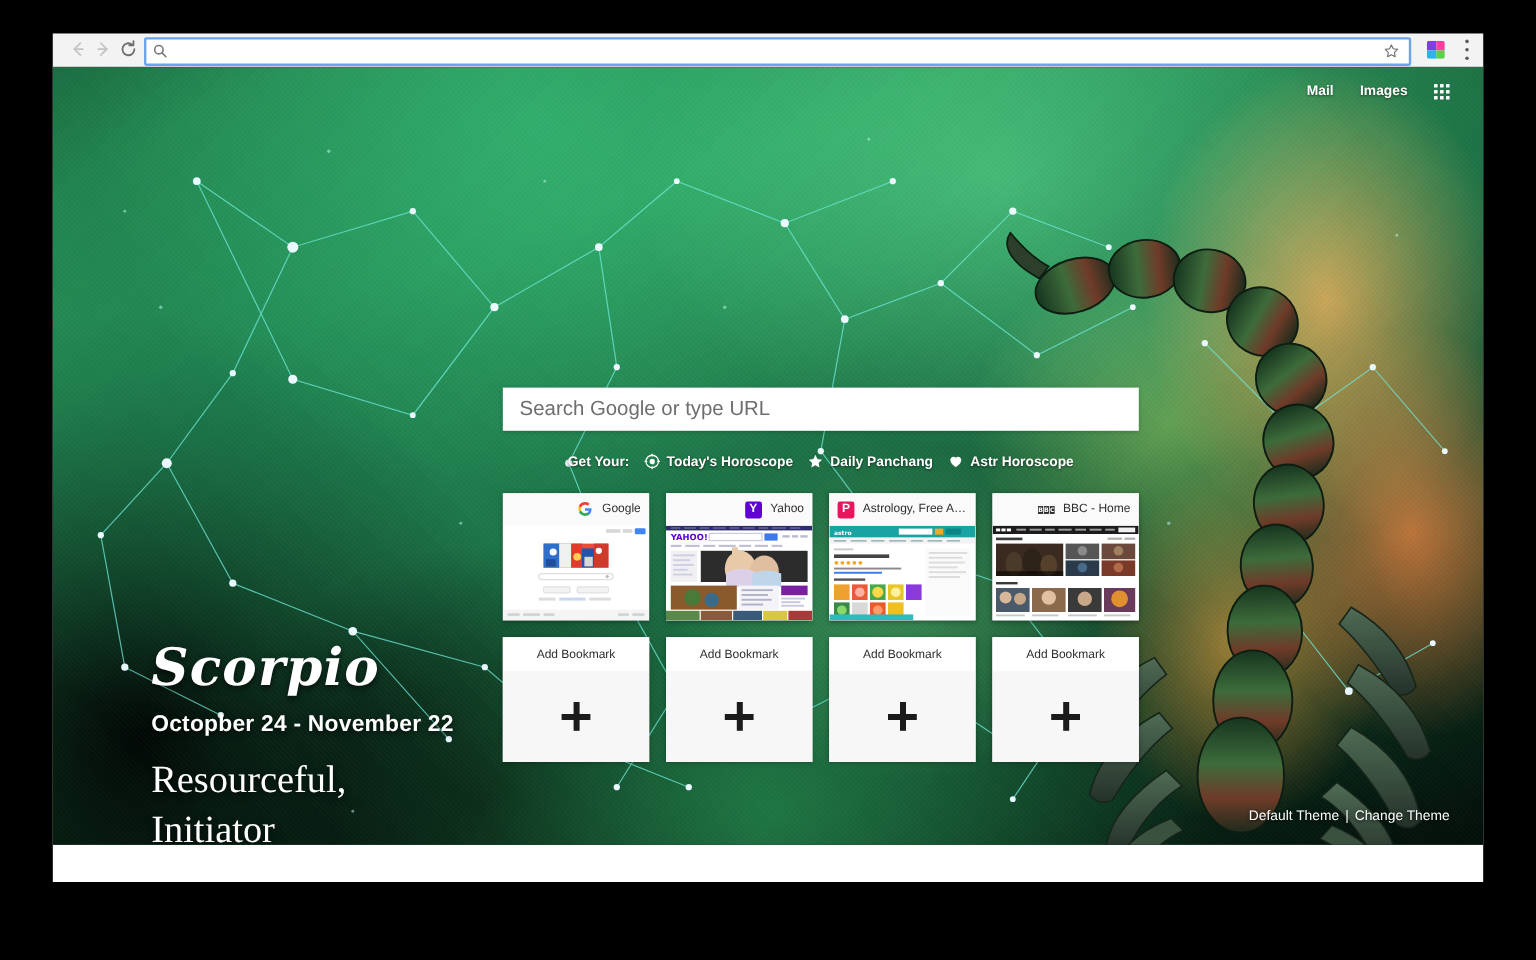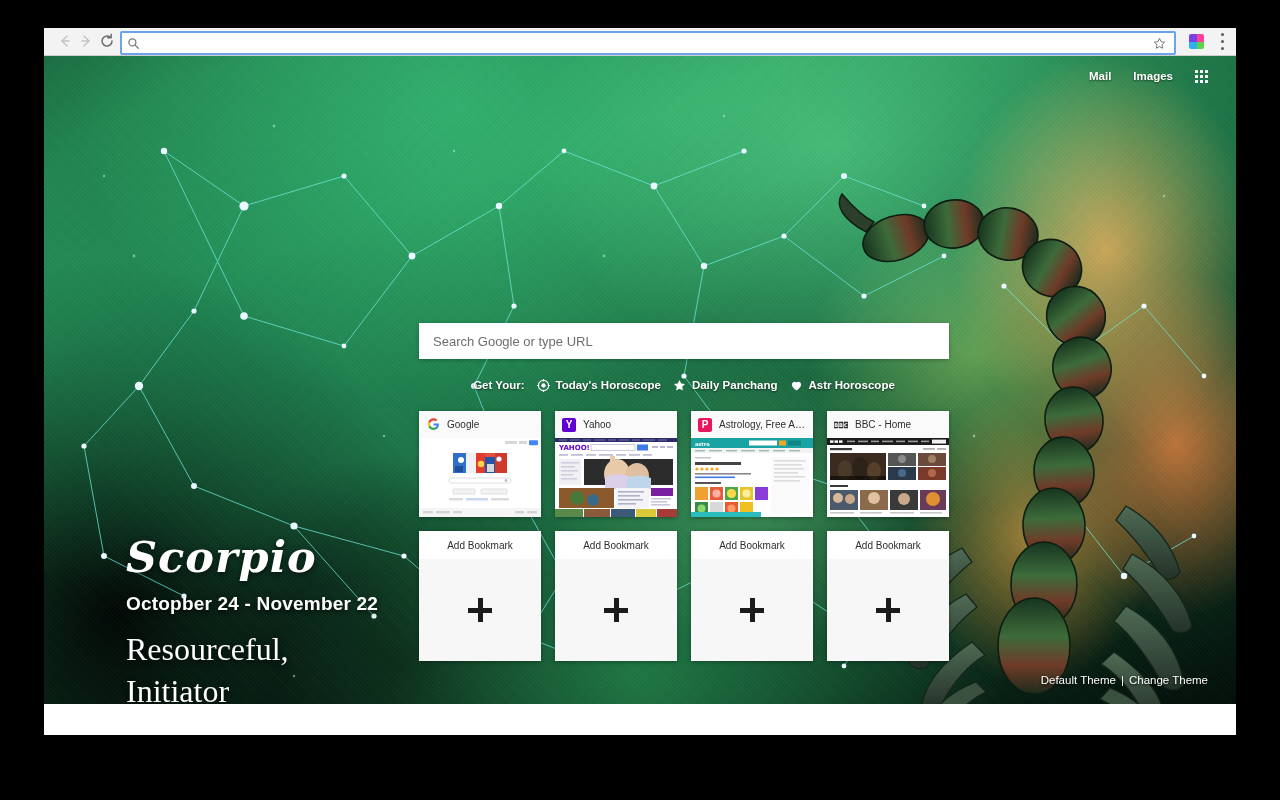--- a/index.html
+++ b/index.html
@@ -89,46 +89,46 @@
   .topnav a{color:#fff;font-size:11.5px;text-decoration:none;
      text-shadow:0 1px 2px rgba(0,0,0,.55);font-weight:bold;}
   .apps-grid{display:grid;grid-template-columns:repeat(3,3px);grid-template-rows:repeat(3,3px);
      gap:2px;}
   .apps-grid i{display:block;width:3px;height:3px;background:#fff;border-radius:.5px;}
 
   
   .searchbox{position:absolute;left:375px;top:267px;width:530px;height:36px;
      background:#fff;box-shadow:0 1px 4px rgba(0,0,0,.28);}
   .searchbox input{width:100%;height:100%;box-sizing:border-box;border:0;outline:none;
-     padding:0 14px;font-size:13px;color:#4a4a4a;
+     padding:0 14px;font-size:17px;color:#4a4a4a;
      font-family:"Liberation Sans",sans-serif;background:transparent;}
   .searchbox input::placeholder{color:#6e6e6e;}
 
   
   .getyour{position:absolute;left:375px;top:322px;width:530px;
      display:flex;align-items:center;justify-content:center;gap:12px;}
   .gy-label{color:#fff;font-size:11.5px;font-weight:bold;text-shadow:0 1px 2px rgba(0,0,0,.6);}
   .gy-item{display:flex;align-items:center;gap:6px;text-decoration:none;}
   .gy-item span.t{color:#fff;font-size:11.5px;font-weight:bold;
      text-shadow:0 1px 2px rgba(0,0,0,.6);}
   .gy-ico{width:13px;height:13px;display:block;}
 
   
   .tiles{position:absolute;left:375px;top:355px;width:530px;
      display:grid;grid-template-columns:repeat(4,122px);gap:14px;}
   .tile{background:#fafafa;box-shadow:0 1px 4px rgba(0,0,0,.35);overflow:hidden;}
   .tile-head{height:27px;display:flex;align-items:center;gap:7px;padding:0 7px;
-     background:#fafafa;box-sizing:border-box;}
+     background:#fafafa;box-sizing:border-box;justify-content:flex-end;}
   .tile-title{font-size:10px;color:#2e2e2e;white-space:nowrap;overflow:hidden;
      text-overflow:ellipsis;}
   .favicon{width:14px;height:14px;flex:0 0 14px;display:flex;align-items:center;
      justify-content:center;font-size:10px;font-weight:bold;color:#fff;}
   .thumb{height:79px;overflow:hidden;position:relative;background:#fff;}
 
-  .addtile{background:#fafafa;box-shadow:0 1px 4px rgba(0,0,0,.35);height:130px;
+  .addtile{background:#fafafa;box-shadow:0 1px 4px rgba(0,0,0,.35);height:104px;
      display:flex;flex-direction:column;}
   .add-head{height:28px;display:flex;align-items:center;justify-content:center;
      font-size:10px;color:#2e2e2e;background:#fff;}
   .add-body{flex:1;display:flex;align-items:center;justify-content:center;
      background:#f7f7f7;}
   .plus{position:relative;width:24px;height:24px;}
   .plus:before,.plus:after{content:"";position:absolute;background:#1b1b1b;}
   .plus:before{left:0;top:9.5px;width:24px;height:5px;}
   .plus:after{top:0;left:9.5px;height:24px;width:5px;}
 

